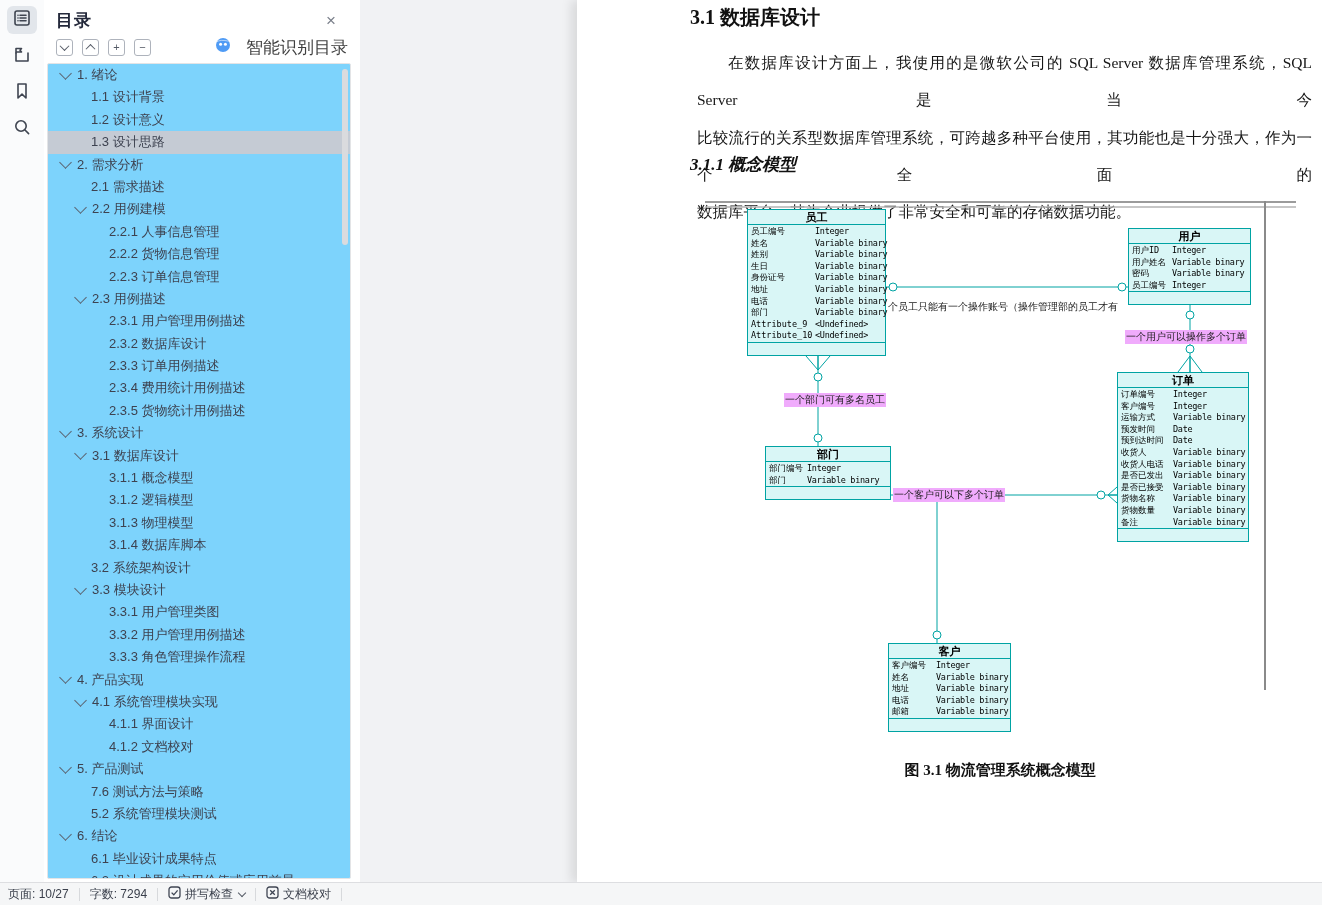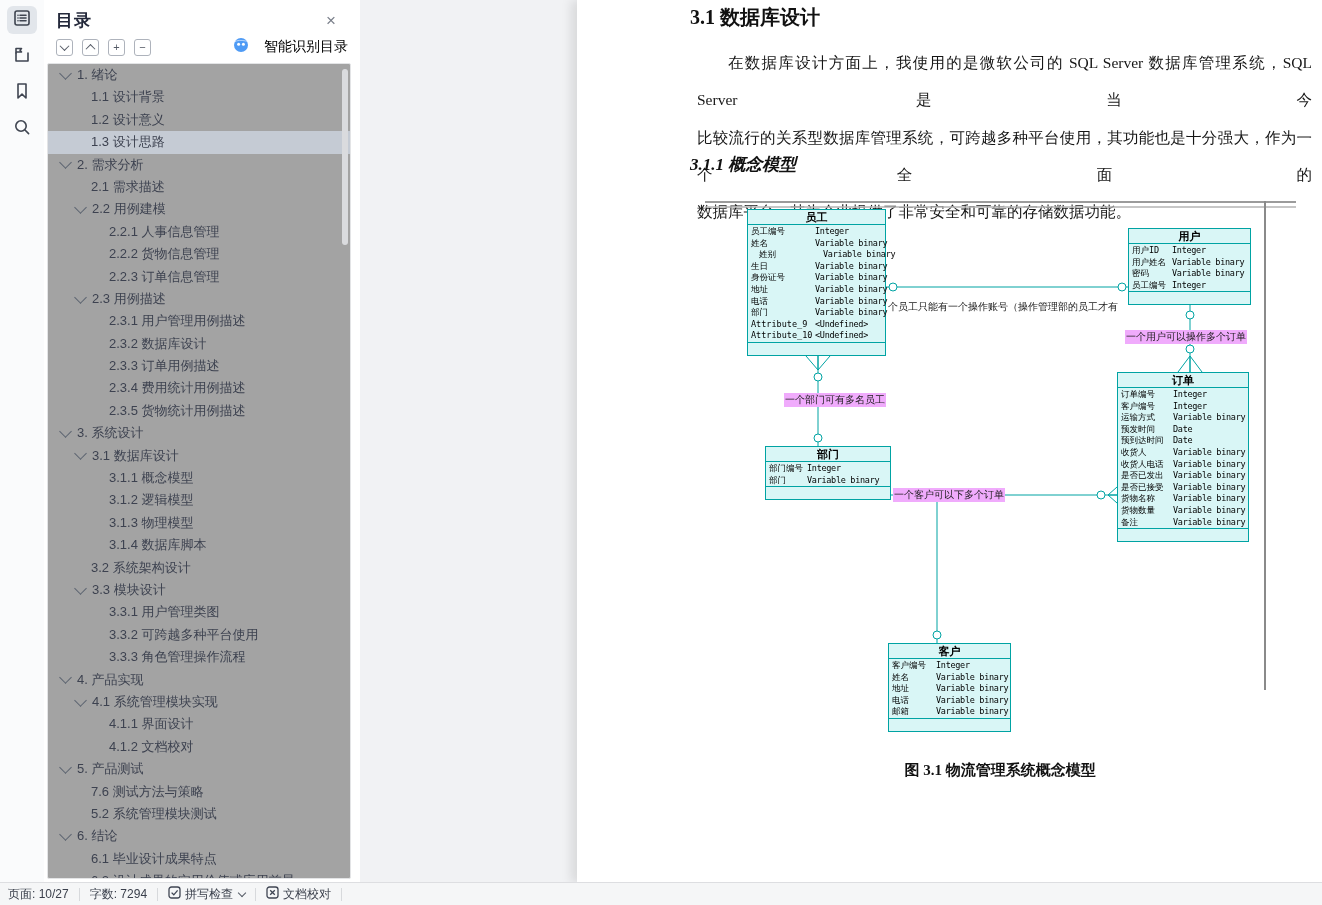--- a/index.html
+++ b/index.html
@@ -19,24 +19,24 @@
   .panel-title{font-size:17px;font-weight:700;color:#23283a;letter-spacing:1px;}
   .close-x{margin-left:auto;font-size:17px;color:#7a7f8a;line-height:17px;cursor:default;margin-right:14px;}
   .panel-toolbar{position:absolute;left:12px;top:37px;right:8px;height:20px;display:flex;align-items:center;}
   .sq-btn{width:15px;height:15px;border:1px solid #aeb3bc;border-radius:3px;background:#fff;
           display:inline-flex;align-items:center;justify-content:center;margin-right:9px;
           font-size:11px;color:#555b66;line-height:13px;}
   .cv{width:6px;height:6px;border-left:1.4px solid #555b66;border-bottom:1.4px solid #555b66;display:inline-block;}
   .cv.down{transform:rotate(-45deg) translate(1px,-1px);}
   .cv.up{transform:rotate(135deg) translate(1px,-1px);}
   .ai-group{margin-left:auto;display:flex;align-items:center;margin-right:4px;}
-  .ai-label{font-size:14px;color:#000000;margin-left:15px;}
+  .ai-label{font-size:17px;color:#404040;margin-left:15px;}
 
   .tree-box{position:absolute;left:3px;top:63px;width:302px;height:814px;
-            border:1px solid #e3e4e6;background:#a3a3a3;overflow:hidden;border-radius:2px;}
+            border:1px solid #e3e4e6;background:#7dd3fc;overflow:hidden;border-radius:2px;}
   .titem{height:22.4px;line-height:22.4px;font-size:13px;color:#3d4250;display:flex;align-items:center;white-space:nowrap;}
   .titem.l1{padding-left:13px;}
   .titem.l2{padding-left:28px;}
   .titem.l2.nochev{padding-left:43px;}
   .titem.l3{padding-left:61px;}
   .titem.selected{background:#c5cbd4;}
   .chev{width:8px;height:8px;border-left:1.4px solid #5b6370;border-bottom:1.4px solid #5b6370;
         display:inline-block;transform:rotate(-45deg);margin-right:7px;margin-top:-4px;flex:0 0 auto;}
   .scroll-thumb{position:absolute;right:2px;top:5px;width:6px;height:176px;background:#dadbde;border-radius:3px;}
 
@@ -226,21 +226,21 @@
           <span>3.2  系统架构设计</span>
         </div>
         <div class="titem l2">
           <span class="chev"></span>
           <span>3.3  模块设计</span>
         </div>
         <div class="titem l3 nochev">
           <span>3.3.1 用户管理类图</span>
         </div>
         <div class="titem l3 nochev">
-          <span>3.3.2  可跨越多种平台使用</span>
+          <span>3.3.2  用户管理用例描述</span>
         </div>
         <div class="titem l3 nochev">
           <span>3.3.3  角色管理操作流程</span>
         </div>
         <div class="titem l1">
           <span class="chev"></span>
           <span>4. 产品实现</span>
         </div>
         <div class="titem l2">
           <span class="chev"></span>
@@ -316,21 +316,21 @@
           <circle cx="524" cy="495" r="4"></circle>
           <circle cx="360" cy="635" r="4"></circle>
         </g>
       </svg>
       <div>
           <div class="entity" style="left: 170px; top: 209px; width: 139px;">
             <div class="etitle">员工</div>
             <div class="ebody">
               <div class="erow"><span class="ename" style="width: 64px;">员工编号</span><span class="etype">Integer</span></div>
               <div class="erow"><span class="ename" style="width: 64px;">姓名</span><span class="etype">Variable binary</span></div>
-              <div class="erow"><span class="ename" style="width: 64px; margin-left: 8px;">姓别</span><span class="etype">Variable binary</span></div>
+              <div class="erow"><span class="ename" style="width: 64px;">姓别</span><span class="etype">Variable binary</span></div>
               <div class="erow"><span class="ename" style="width: 64px;">生日</span><span class="etype">Variable binary</span></div>
               <div class="erow"><span class="ename" style="width: 64px;">身份证号</span><span class="etype">Variable binary</span></div>
               <div class="erow"><span class="ename" style="width: 64px;">地址</span><span class="etype">Variable binary</span></div>
               <div class="erow"><span class="ename" style="width: 64px;">电话</span><span class="etype">Variable binary</span></div>
               <div class="erow"><span class="ename" style="width: 64px;">部门</span><span class="etype">Variable binary</span></div>
               <div class="erow"><span class="ename" style="width: 64px;">Attribute_9</span><span class="etype">&lt;Undefined&gt;</span></div>
               <div class="erow"><span class="ename" style="width: 64px;">Attribute_10</span><span class="etype">&lt;Undefined&gt;</span></div>
             </div>
             <div class="efoot"></div>
           </div>

